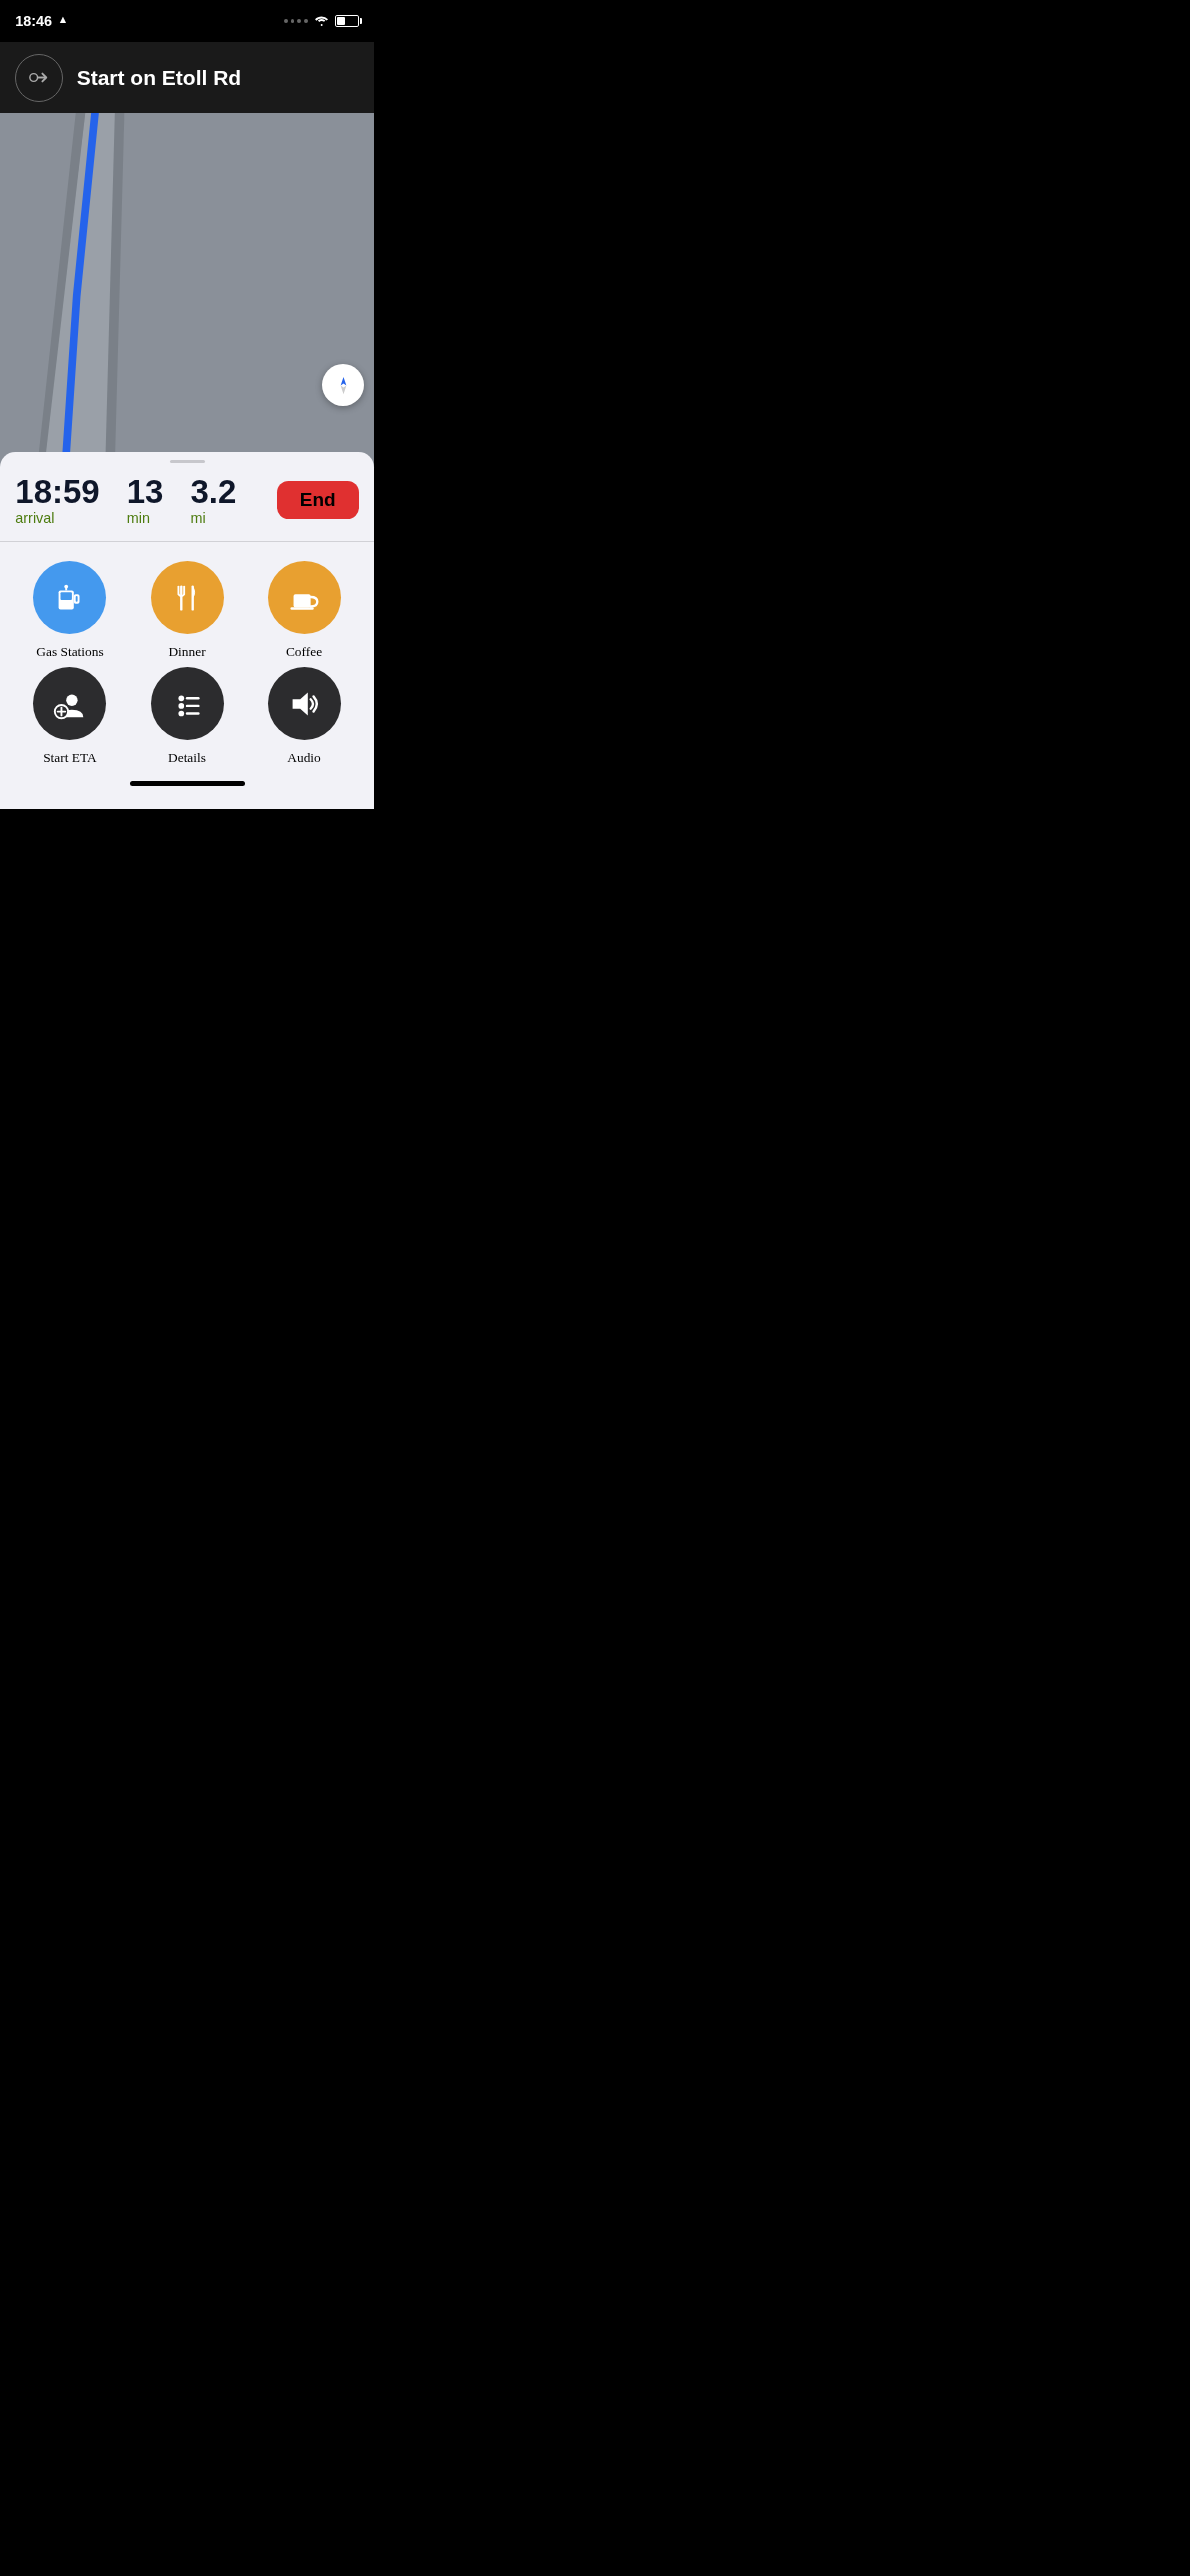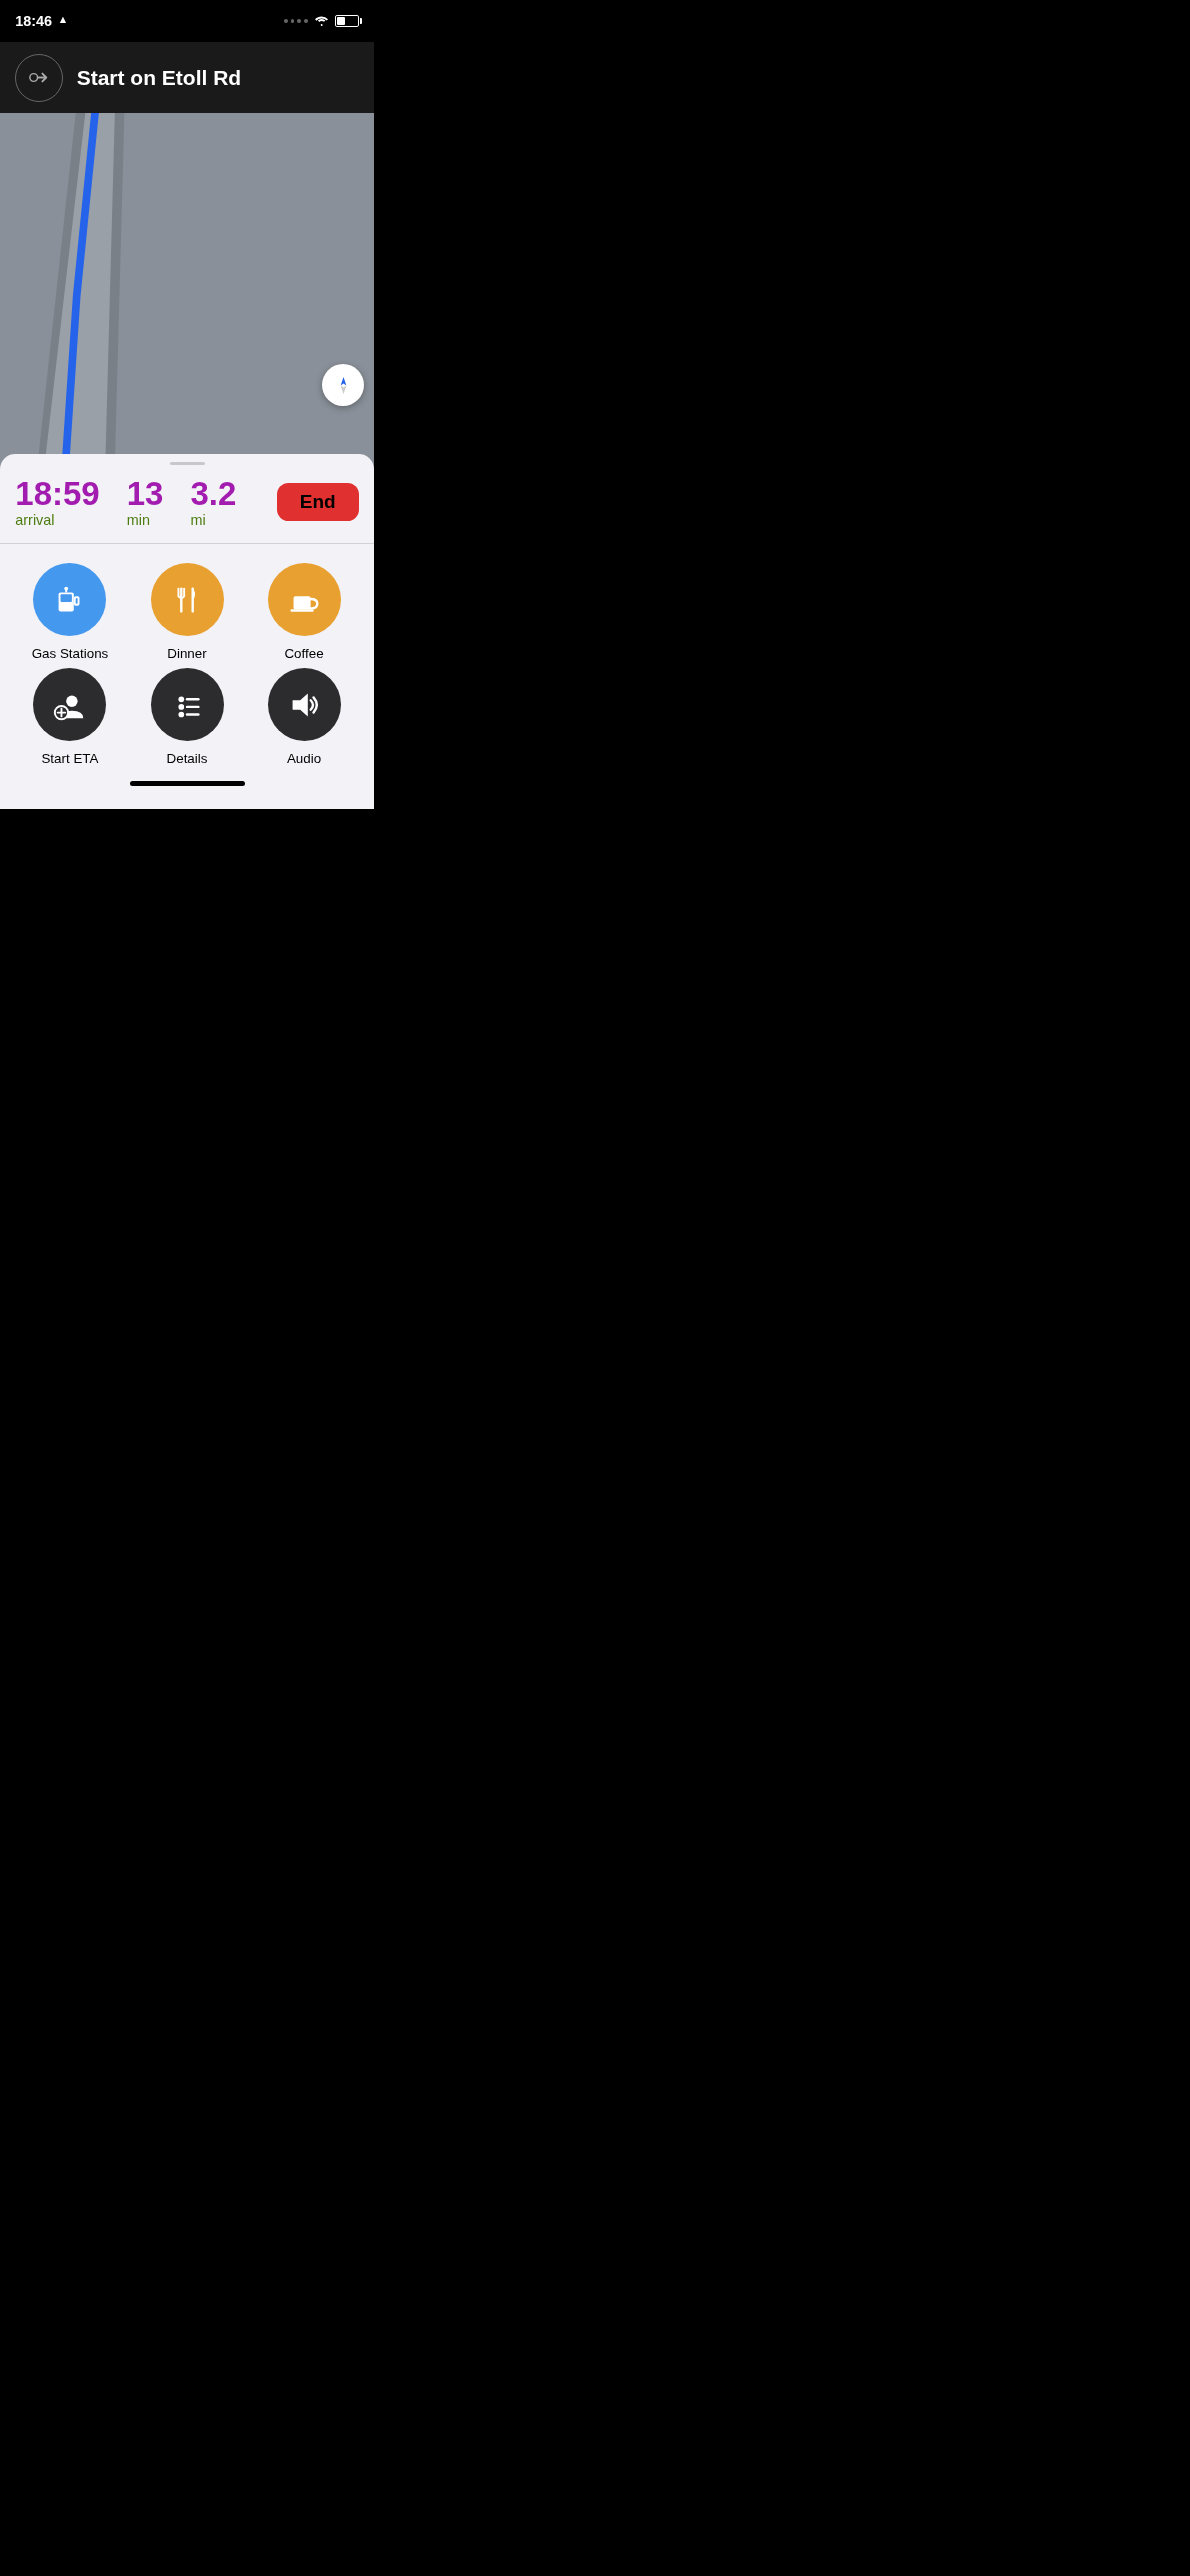--- a/index.html
+++ b/index.html
@@ -166,21 +166,21 @@
       gap: 0;
     }
     .trip-stat {
       display: flex;
       flex-direction: column;
       margin-right: 27px;
     }
     .trip-stat-value {
       font-size: 33px;
       font-weight: 700;
-      color: #a21caf;
+      color: #0f172a;
       line-height: 1;
     }
     .trip-stat-label {
       font-size: 14.4px;
       color: #4d7c0f;
       margin-top: 1.9px;
     }
     .end-button {
       margin-left: auto;
       background: #e03030;
@@ -205,20 +205,21 @@
       grid-template-columns: repeat(3, 1fr);
       gap: 7.7px;
       padding: 19px 15.3px 7.7px;
     }
     .action-item {
       display: flex;
       flex-direction: column;
       align-items: center;
       gap: 9.6px;
       cursor: pointer;
+      font-family: Liberation Serif, serif;
     }
     .action-circle {
       width: 73px;
       height: 73px;
       border-radius: 50%;
       display: flex;
       align-items: center;
       justify-content: center;
     }
     .action-circle.blue { background: #4499ee; }

